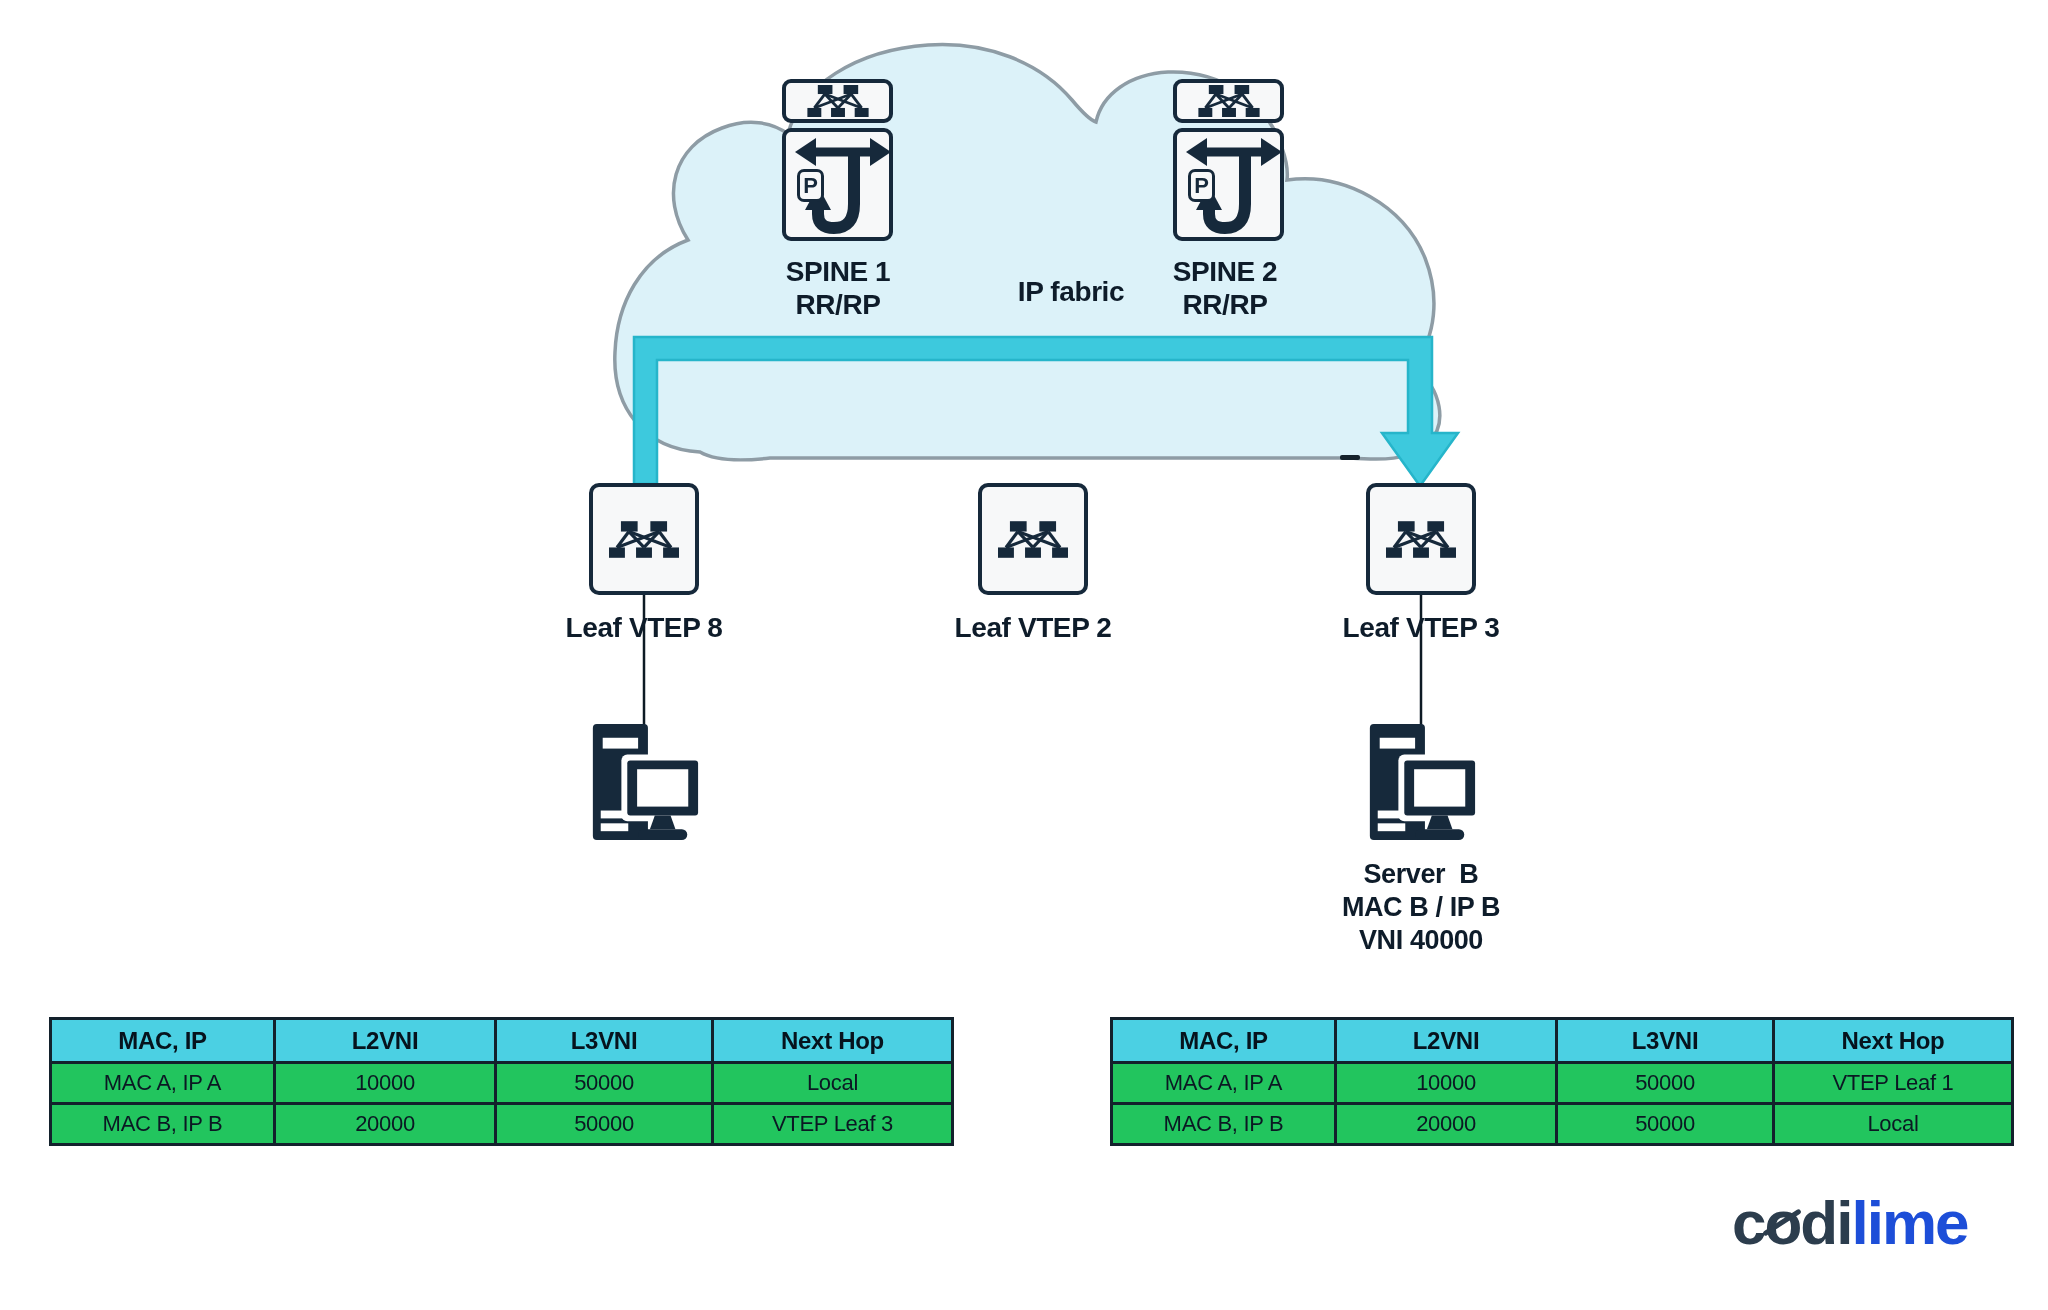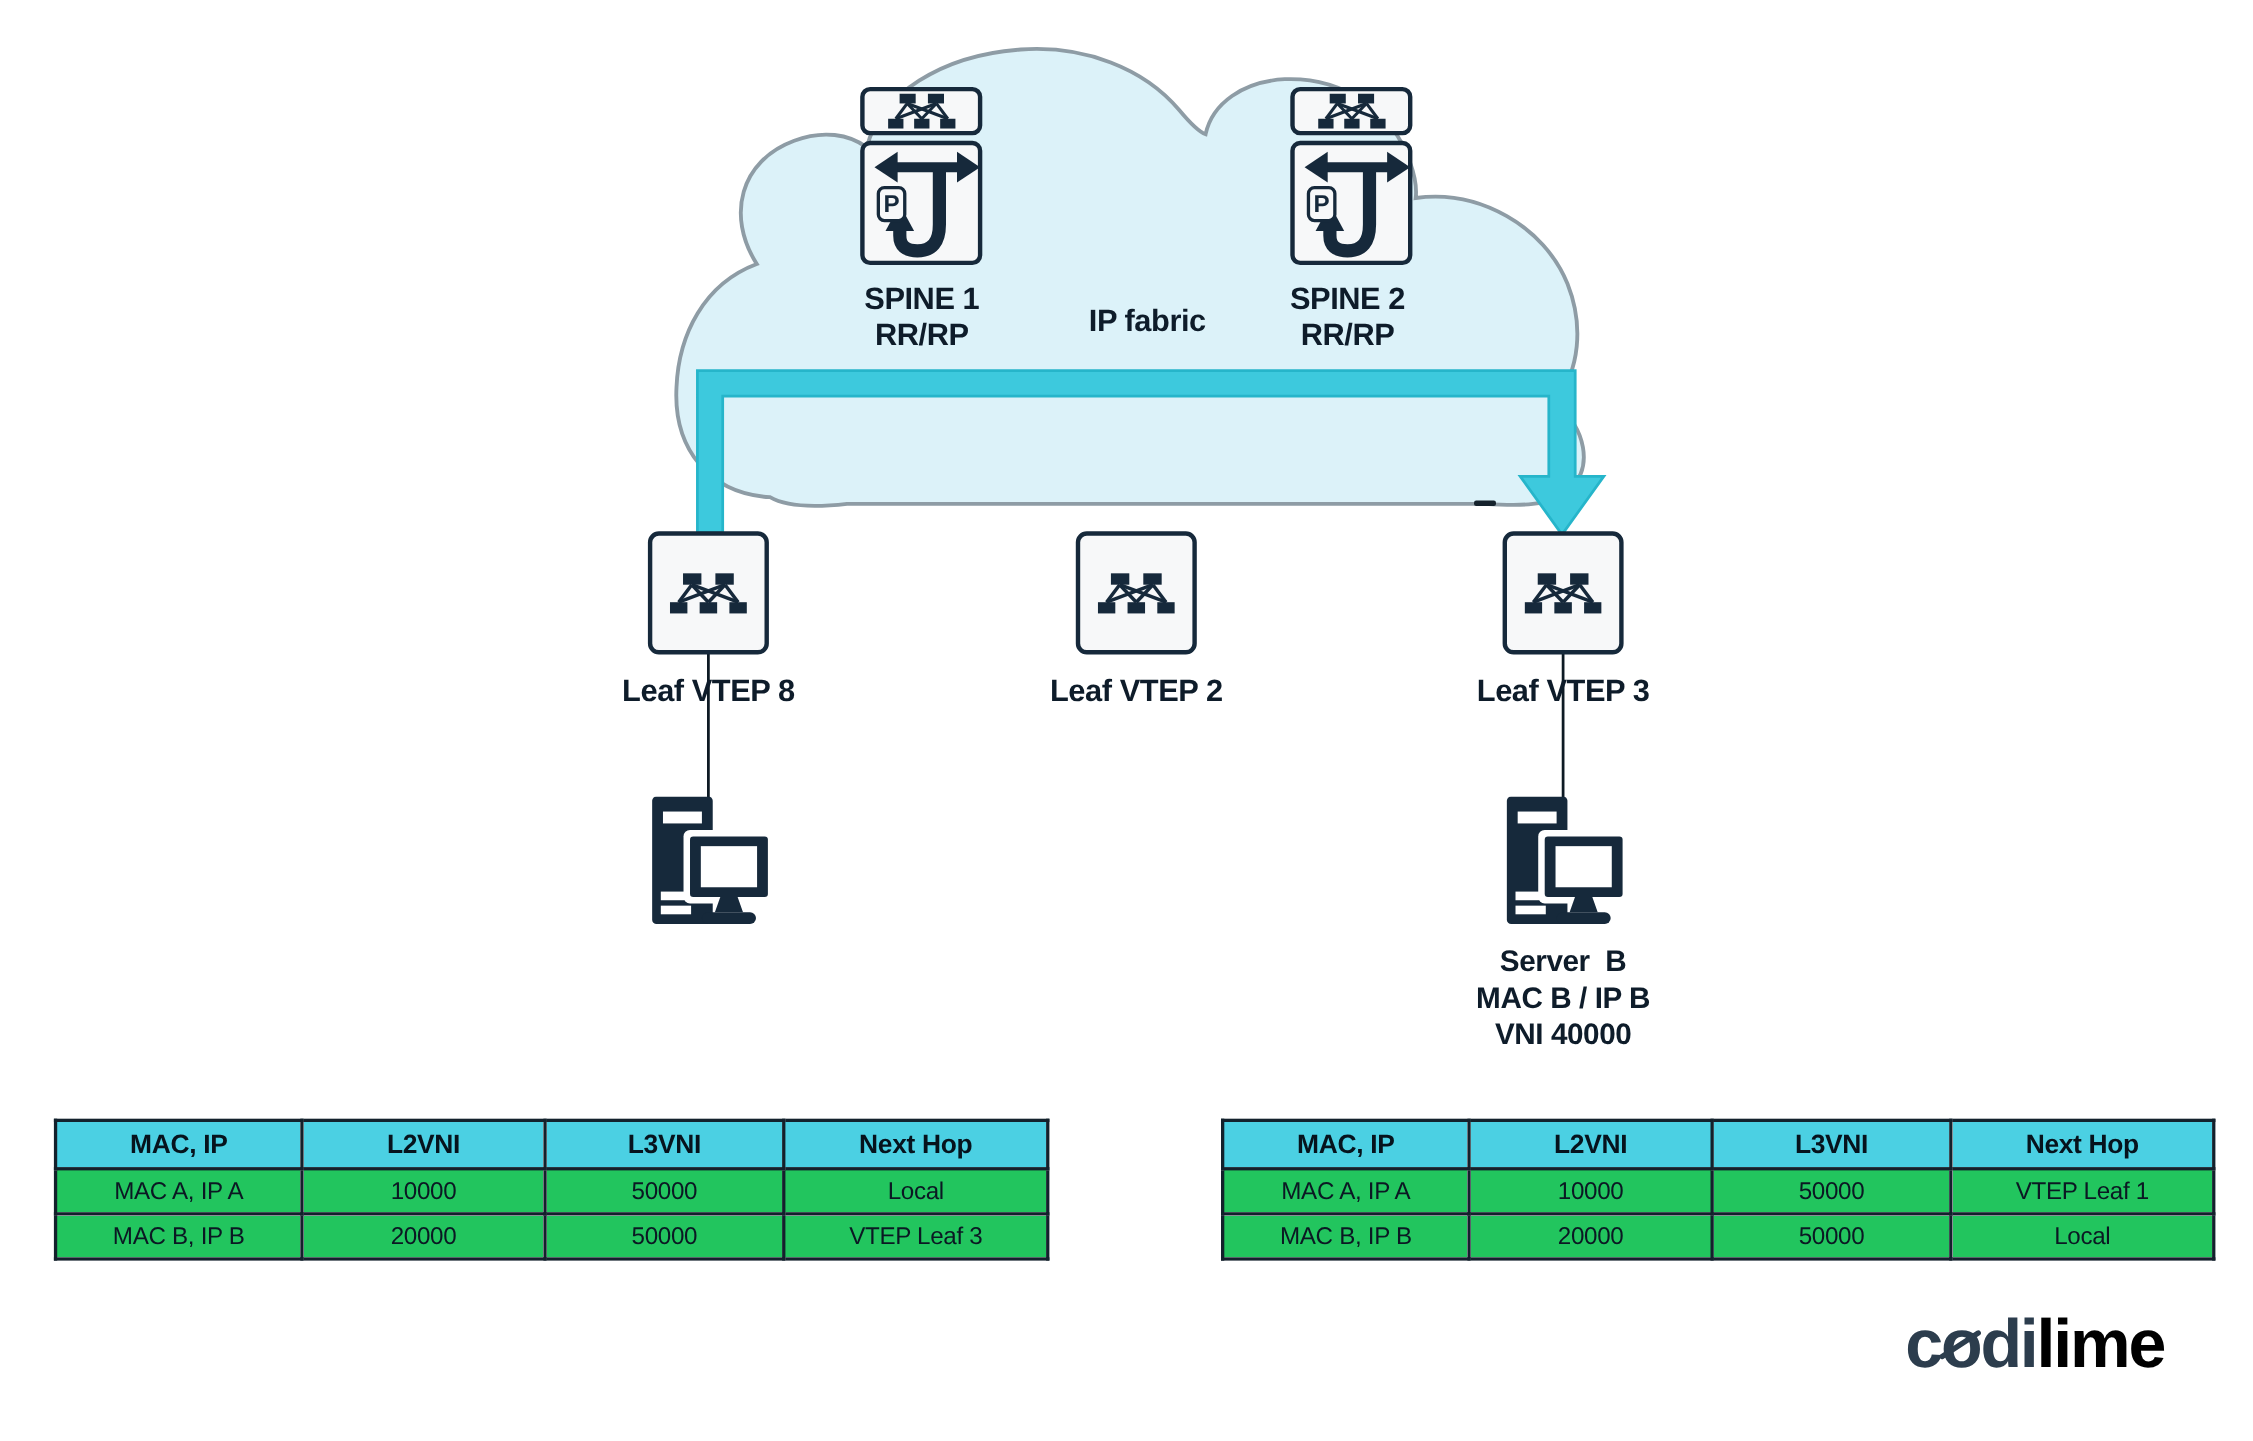--- a/index.html
+++ b/index.html
@@ -47,21 +47,21 @@
   table.vtable th { background:#4bd0e3; color:#06131d; font-size:24px; font-weight:700; height:41px; }
   table.vtable td { background:#22c55e; color:#0b1823; font-size:22px; font-weight:400; height:38px; }
 
   
   .logo {
     position:absolute; left:1732px; top:1190px;
     font-size:62px; font-weight:700; letter-spacing:-2px; line-height:66px;
     white-space:nowrap;
   }
   .logo .dark { color:#2c3d4d; }
-  .logo .lime { color:#000000; }
+  .logo .lime { color:#1d4ed8; }
   .logo .logo-o { position:relative; display:inline-block; }
   .logo .logo-o::after {
     content:""; position:absolute; left:-4px; top:30px; width:44px; height:5px;
     background:#2c3d4d; border-radius:3px; transform:rotate(-33deg);
   }
 </style>
 </head>
 <body>
 
 <div class="canvas">
@@ -87,21 +87,21 @@
          C 735,462 712,459 700,452 Z" fill="#dcf2f9" stroke="#8e9ca5" stroke-width="3.5"></path>
 
     <rect x="1340" y="455" width="20" height="5" rx="2" fill="#15222c"></rect>
 
     <line x1="644" y1="588" x2="644" y2="730" stroke="#0d1a24" stroke-width="2.5"></line>
     <line x1="1421" y1="588" x2="1421" y2="730" stroke="#0d1a24" stroke-width="2.5"></line>
 
     <path d="M 634,484 L 634,337 L 1432,337 L 1432,433 L 1458,433 L 1420,486 L 1382,433 L 1408,433 L 1408,360 L 657,360 L 657,484 Z" fill="#3dc9dd" stroke="#26b5ca" stroke-width="2.5" stroke-linejoin="miter"></path>
   </svg>
 
-  <div class="label lbl-28" style="left:933px; top:275px; width:220px;">IP fabric</div>
+  <div class="label lbl-28" style="left:961px; top:275px; width:220px;">IP fabric</div>
 
   <div class="node" style="left:782px; top:79px; width:111px; height:44px; border-radius:9px;">
     <svg viewBox="0 0 88 46" width="62" height="32">
       <g stroke="#16293b" stroke-width="4">
         <line x1="25" y1="13" x2="10" y2="33"></line>
           <line x1="25" y1="13" x2="44" y2="33"></line>
           <line x1="25" y1="13" x2="78" y2="33"></line>
         <line x1="63" y1="13" x2="10" y2="33"></line>
           <line x1="63" y1="13" x2="44" y2="33"></line>
           <line x1="63" y1="13" x2="78" y2="33"></line>

